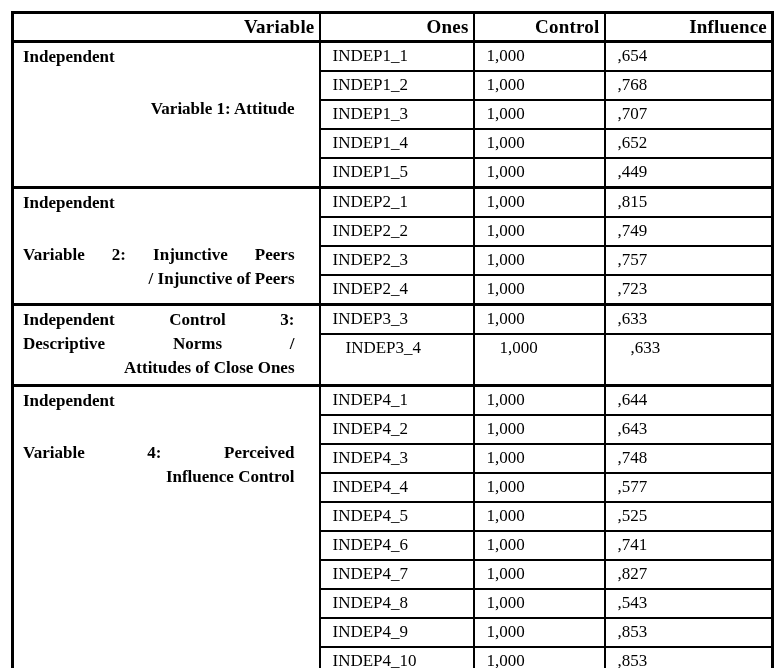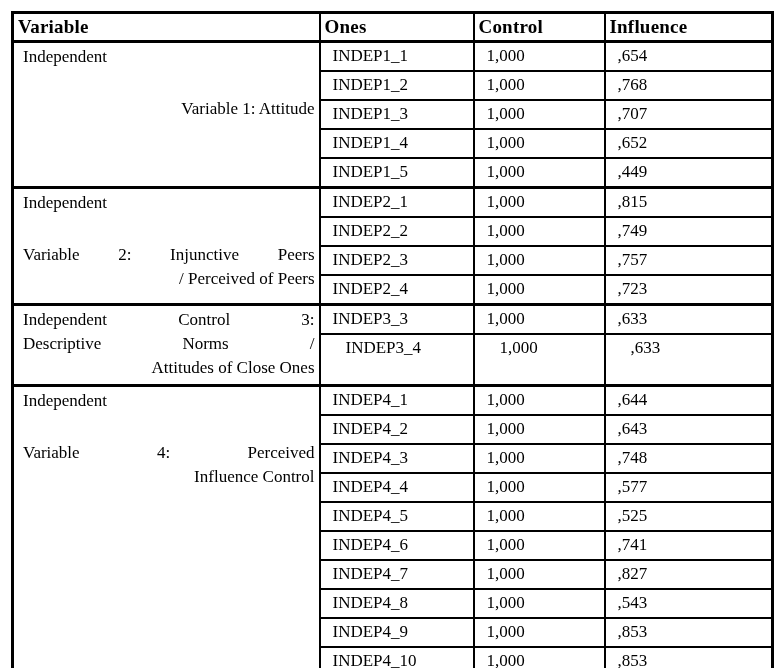--- a/index.html
+++ b/index.html
@@ -23,39 +23,39 @@
     table-layout: fixed;
     width: 760px;
     border: 3px solid #000;
     background: #ffffff;
   }
   th {
     border: 2px solid #000;
     border-bottom: 3px solid #000;
     font-size: 19px;
     font-weight: bold;
-    text-align: left;
+    text-align: right;
     height: 24px;
     padding: 1px 4px;
     letter-spacing: 0.2px;
   }
   td {
     border: 2px solid #000;
     font-size: 17px;
     vertical-align: top;
     padding: 2px 8px 2px 12px;
     height: 23px;
     line-height: 22px;
     overflow: hidden;
   }
   tr.group-start td { border-top: 3px solid #000; }
   tr.tall-row td { height: 45px; padding-left: 25px; }
   td.var-cell {
-    font-weight: normal;
-    padding: 2px 4px 2px 9px;
+    font-weight: bold;
+    padding: 2px 24px 2px 9px;
     line-height: 24px;
   }
   .var-title.with-gap { margin-top: 28px; }
   .jline { text-align: justify; text-align-last: justify; }
   .lline { text-align: right; }
 </style>
 </head>
 <body>
 
 <div class="table-wrap">
@@ -104,21 +104,21 @@
         <tr>
           <td class="item-cell">INDEP1_5</td>
           <td class="initial-cell">1,000</td>
           <td class="extraction-cell">,449</td>
         </tr>
         <tr class="group-start">
           <td class="var-cell" rowspan="4">
             <div class="var-intro">Independent</div>
             <div class="var-title with-gap">
               <div class="jline">Variable 2: Injunctive Peers</div>
-              <div class="lline">/ Perceived of Peers</div>
+              <div class="lline">/ Injunctive of Peers</div>
             </div>
           </td>
           <td class="item-cell">INDEP2_1</td>
           <td class="initial-cell">1,000</td>
           <td class="extraction-cell">,815</td>
         </tr>
         <tr>
           <td class="item-cell">INDEP2_2</td>
           <td class="initial-cell">1,000</td>
           <td class="extraction-cell">,749</td>

